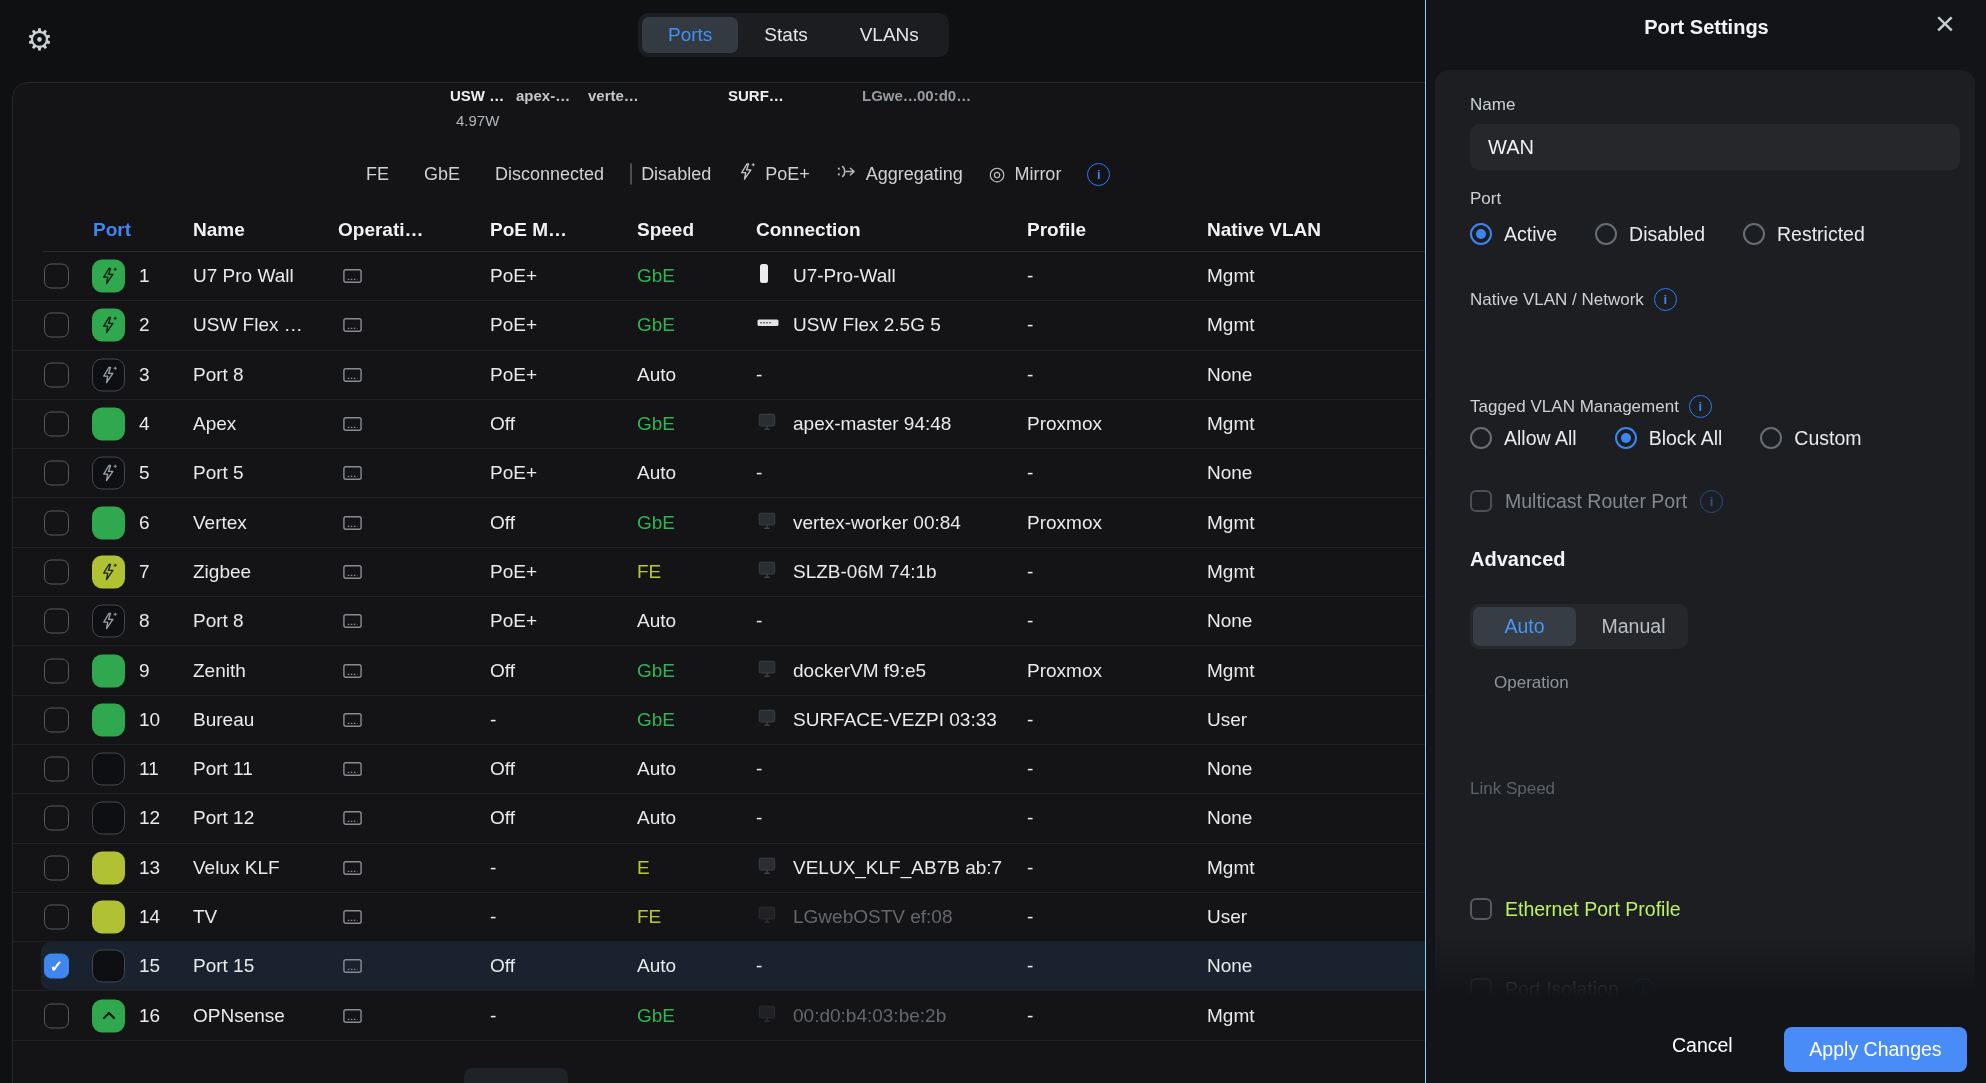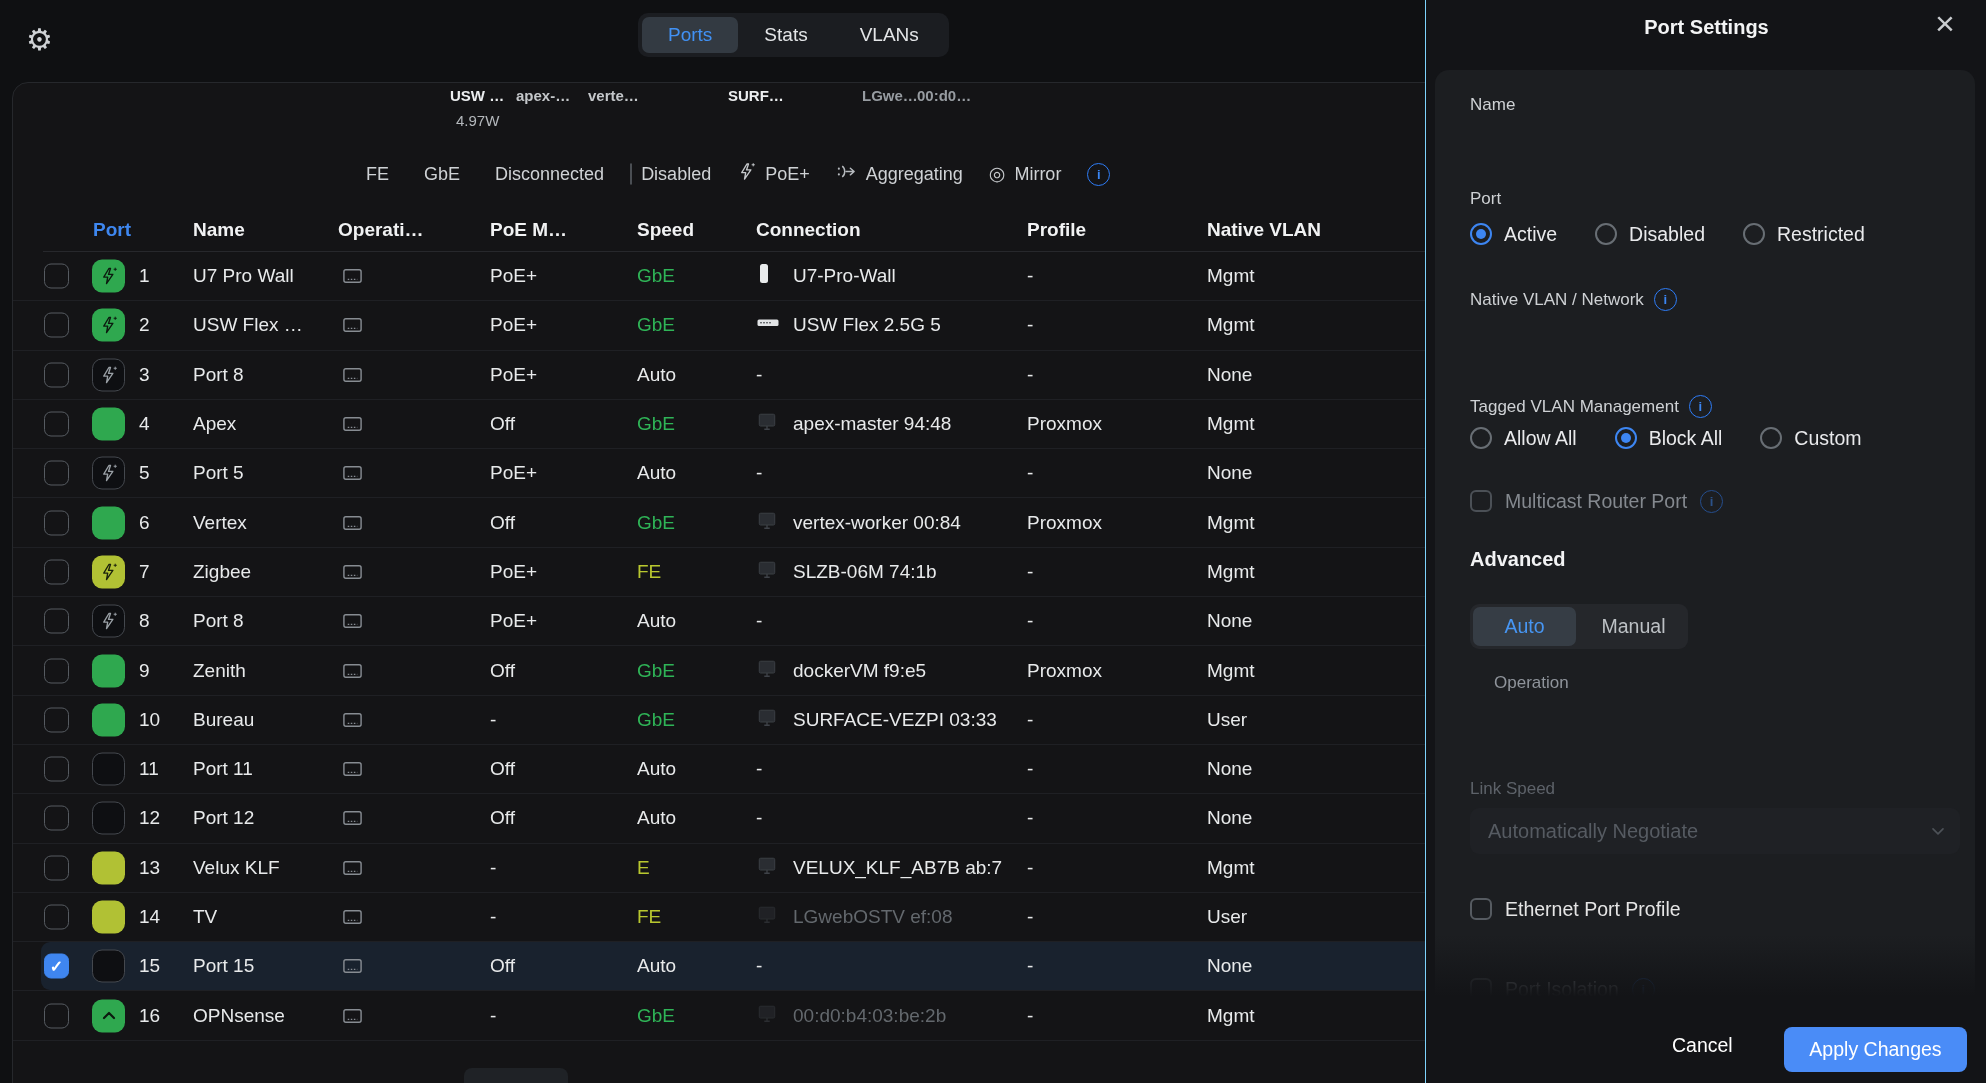--- a/index.html
+++ b/index.html
@@ -506,20 +506,23 @@
     </div>
   <div id="partialbtn" class="abs"></div>
 </div>
 
 <div id="panel" class="abs">
   <div id="panel-title" class="abs">Port Settings</div>
   <span id="panel-close" class="abs">×</span>
 
   <div id="pcard" class="abs">
     <span class="plabel" style="top:25px">Name</span>
+    <div class="pbox" style="top:54px">
+      <span class="val">WAN</span>
+    </div>
 
     <span class="plabel" style="top:119px">Port</span>
     <div class="radiorow" style="top:150px">
       <div class="ritem">
         <span class="radio on"></span>
         <span class="rlabel">Active</span>
       </div>
       <div class="ritem">
         <span class="radio"></span>
         <span class="rlabel">Disabled</span>
@@ -563,32 +566,24 @@
     <div id="adv-title" style="top:478px">Advanced</div>
 
     <div id="seg">
       <div class="segitem on">Auto</div>
       <div class="segitem">Manual</div>
     </div>
 
     <span class="plabel dim1" style="top:603px">Operation</span>
 
     <span class="plabel dim2" style="top:709px">Link Speed</span>
-    <div class="pbox disabled" style="top:738px">
-      <span class="val dis">Automatically Negotiate</span>
-      <span class="chevR dim">
-          <svg width="20" height="20" viewBox="0 0 24 24">
-            <path d="M6 9.5 L12 15.5 L18 9.5" fill="none" stroke="#4d5258" stroke-width="2" stroke-linecap="round" stroke-linejoin="round"></path>
-          </svg>
-        </span>
-    </div>
 
     <div class="chkrow" style="top:826px">
       <span class="chk"></span>
-      <span class="clabel" style="color:#e5e5e5">Ethernet Port Profile</span>
+      <span class="clabel" style="color:#bef264">Ethernet Port Profile</span>
     </div>
 
     <div class="chkrow" style="top:906px;opacity:.8">
       <span class="chk dim"></span>
       <span class="clabel" style="color:#8d9298">Port Isolation</span>
       <span class="info dim">i</span>
     </div>
   </div>
 </div>
 <div id="pfade" class="abs"></div>

